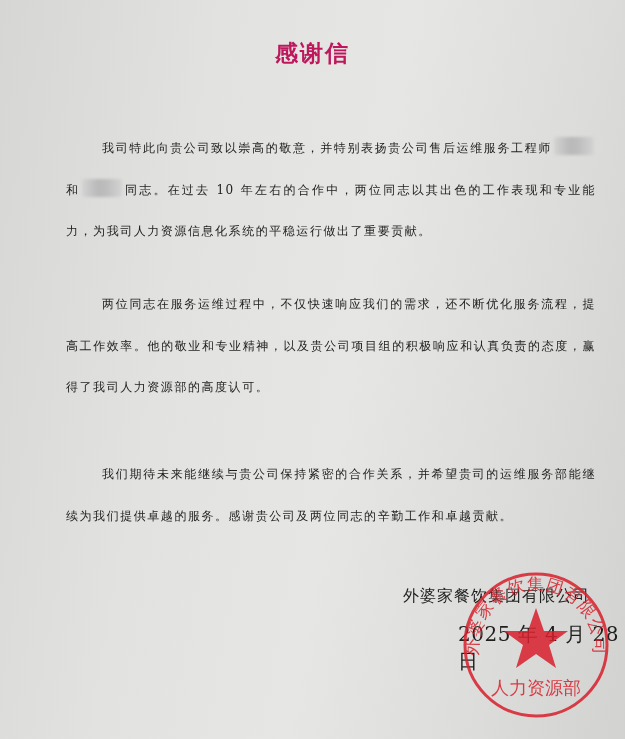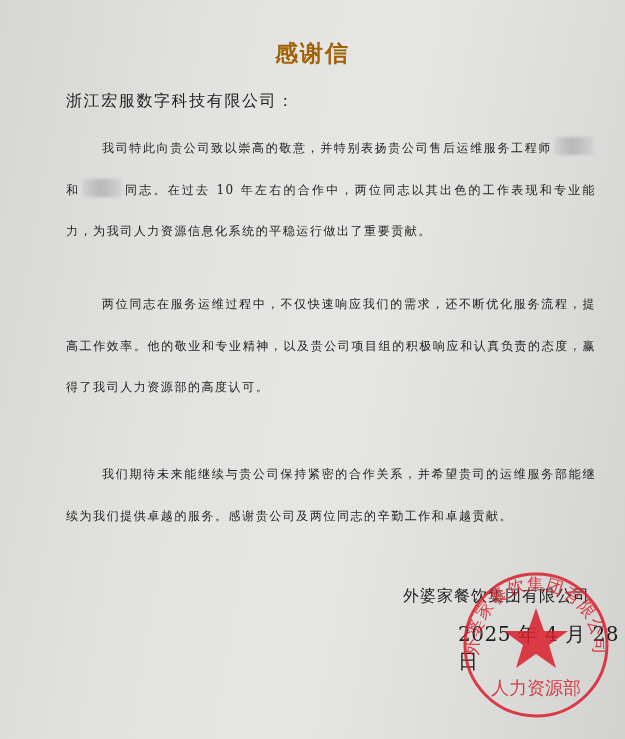--- a/index.html
+++ b/index.html
@@ -7,21 +7,21 @@
     width:625px; height:739px; overflow:hidden;
     background: linear-gradient(100deg, #d6d6d4 0%, #e2e2e0 30%, #e6e6e4 55%, #dcdcda 80%, #d2d2d0 100%);
     font-family: "DejaVu Serif", "Liberation Serif", serif;
     color:#1e1e1e;
     position:relative;
   }
   .page { position:absolute; left:0; top:0; width:625px; height:739px; }
   .title {
     position:absolute; left:0; width:625px; top:38px; text-align:center;
     font-family: "DejaVu Sans", "Liberation Sans", sans-serif;
-    font-weight:bold; font-size:23px; letter-spacing:2px; color:#a16207;
+    font-weight:bold; font-size:23px; letter-spacing:2px; color:#be185d;
   }
   .salutation {
     position:absolute; left:66px; top:91px; font-size:16px; letter-spacing:1.6px;
   }
   .para {
     position:absolute; left:66px; width:530px; font-size:12px;
     line-height:41.5px; letter-spacing:1.55px; text-indent:36px;
     text-align:justify;
   }
   .p1 { top:128px; }
@@ -43,21 +43,20 @@
     position:absolute; left:461px; top:570px; width:150px; height:150px;
     opacity:0.85; pointer-events:none;
   }
 </style>
 </head>
 <body>
 
 <div class="page">
   <div class="title">感谢信</div>
 
-  <div class="salutation">浙江宏服数字科技有限公司：</div>
 
   <div class="para p1"><span>我司特此向贵公司致以崇高的敬意，并特别表扬贵公司售后运维服务工程师</span><span class="redact"></span><span>和</span><span class="redact"></span><span>同志。在过去 10 年左右的合作中，两位同志以其出色的工作表现和专业能力，为我司人力资源信息化系统的平稳运行做出了重要贡献。</span></div>
 
   <div class="para p2">两位同志在服务运维过程中，不仅快速响应我们的需求，还不断优化服务流程，提高工作效率。他的敬业和专业精神，以及贵公司项目组的积极响应和认真负责的态度，赢得了我司人力资源部的高度认可。</div>
 
   <div class="para p3">我们期待未来能继续与贵公司保持紧密的合作关系，并希望贵司的运维服务部能继续为我们提供卓越的服务。感谢贵公司及两位同志的辛勤工作和卓越贡献。</div>
 
   <div class="sign-org">外婆家餐饮集团有限公司</div>
   <div class="sign-date">2025 年 4 月 28 日</div>
 

